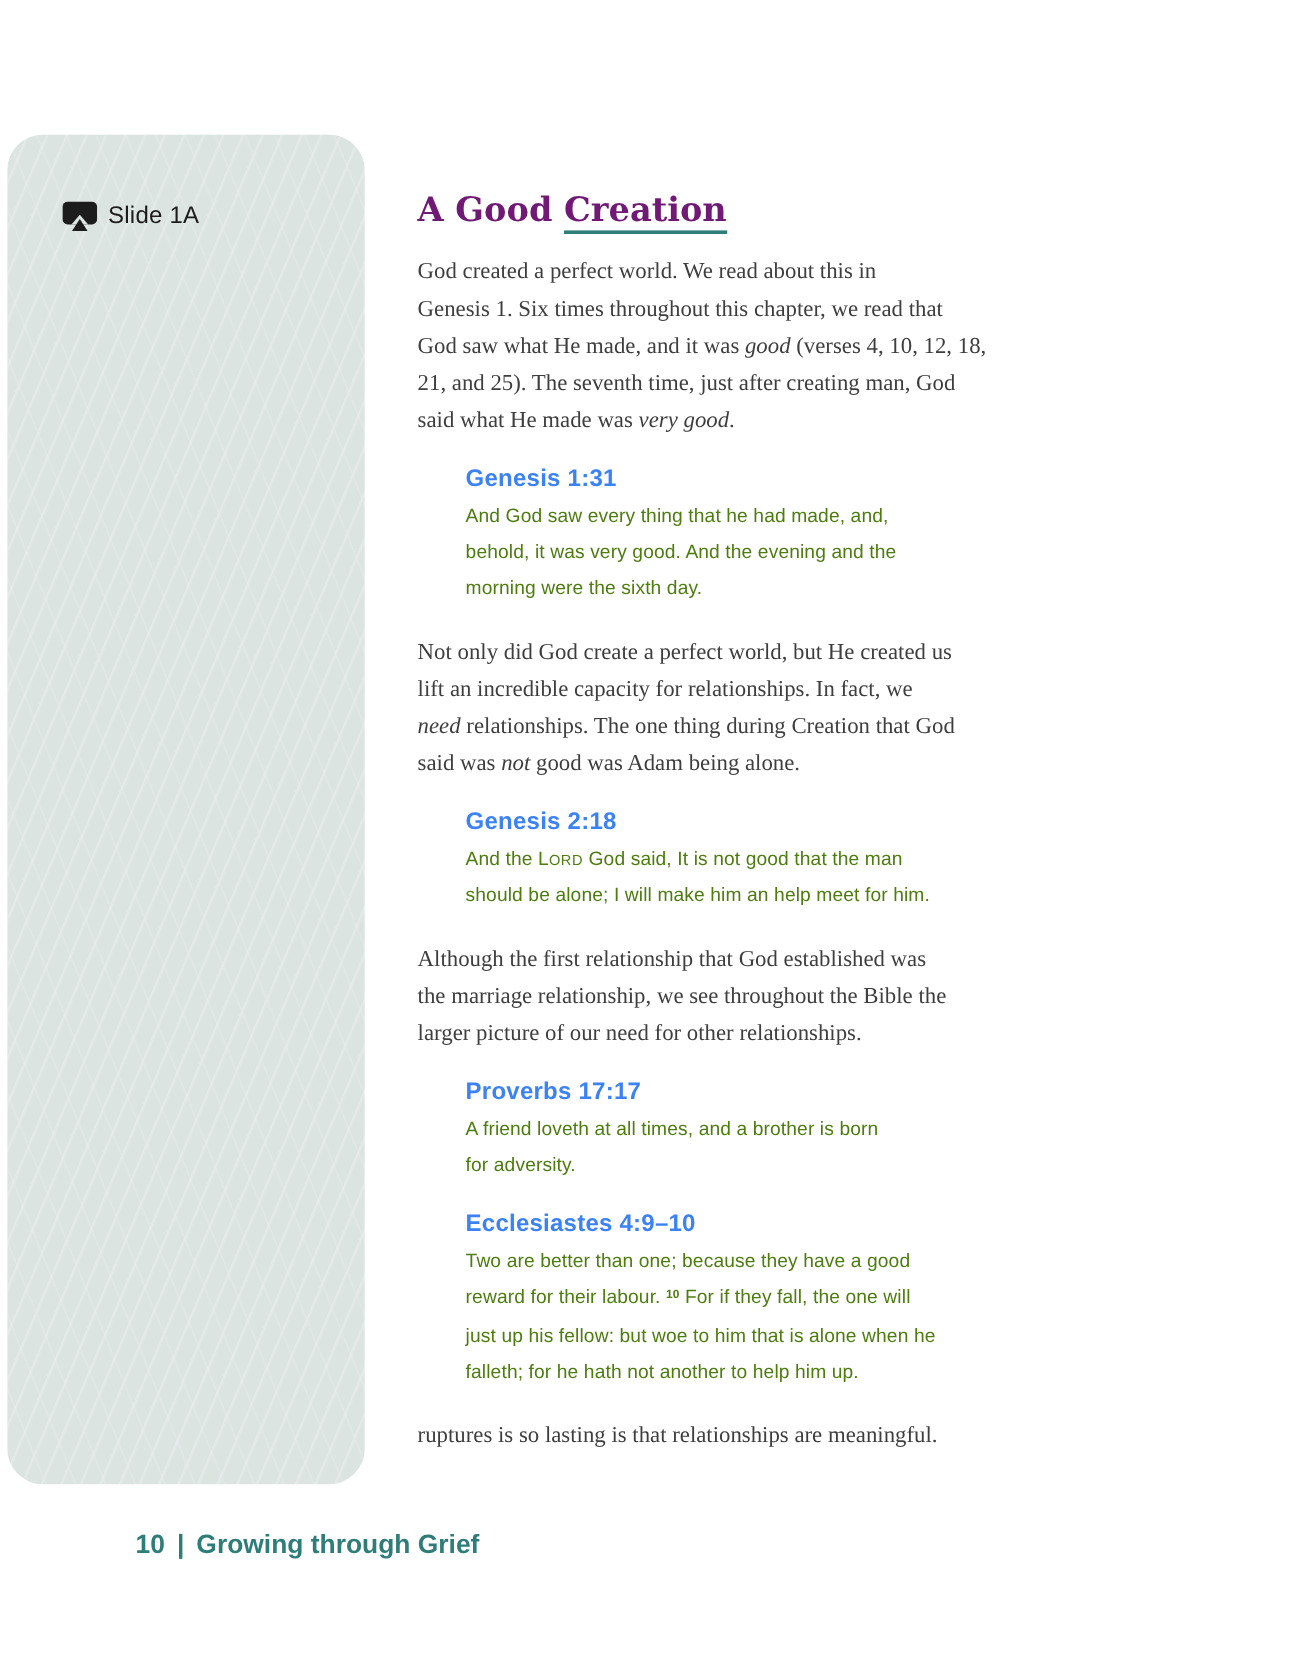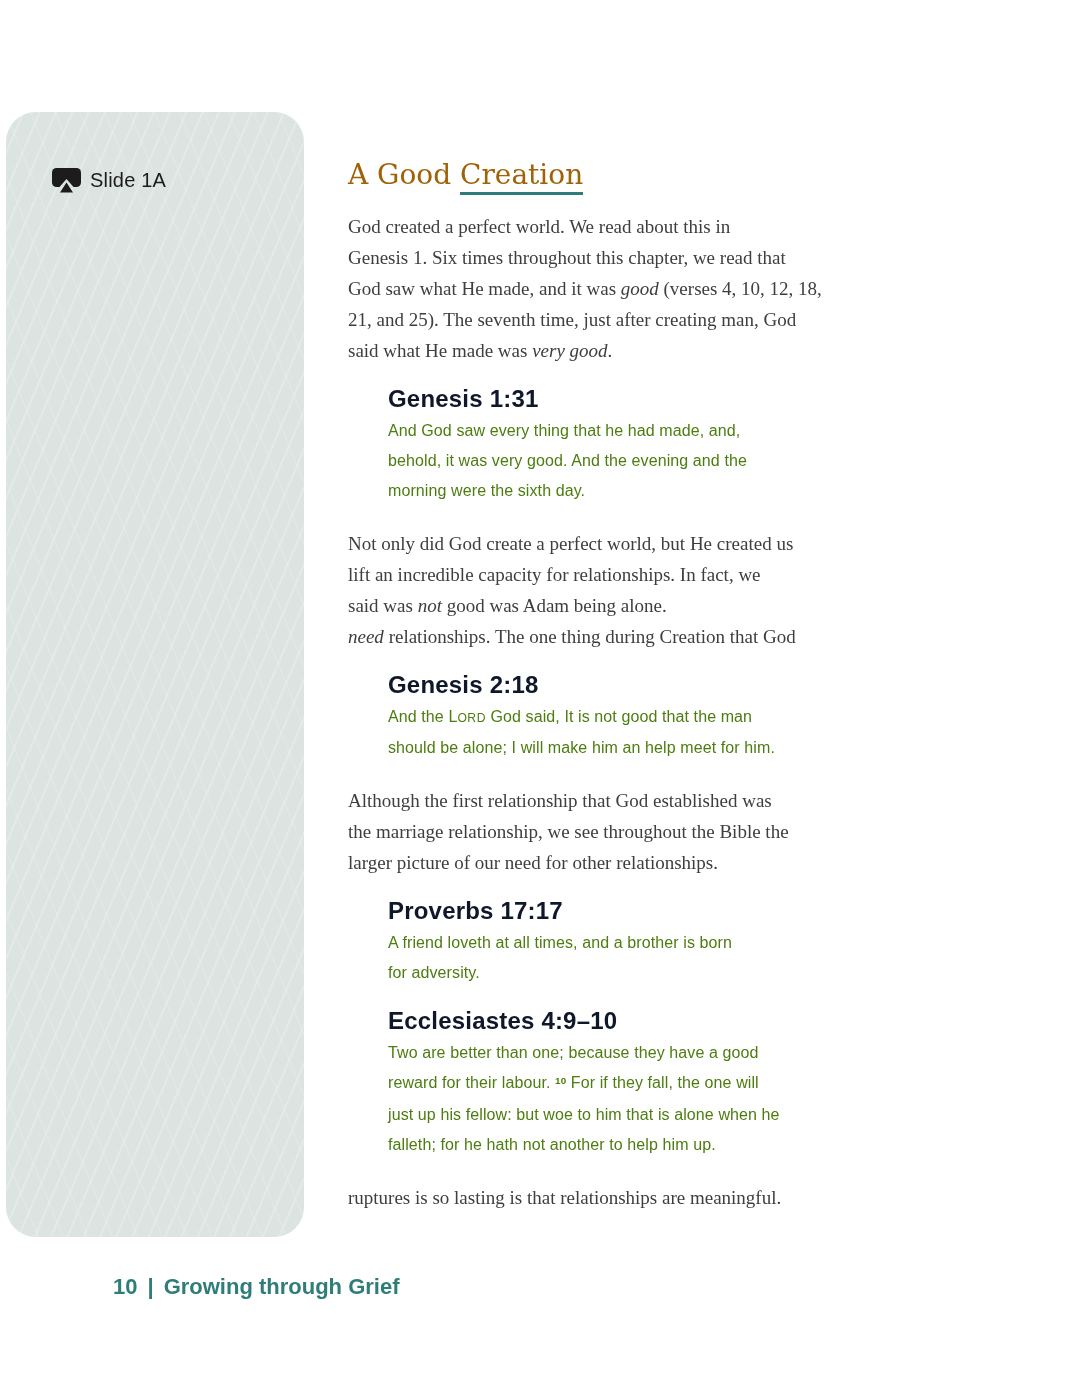--- a/index.html
+++ b/index.html
@@ -32,42 +32,42 @@
     font-family:"Liberation Sans", sans-serif;
     font-weight:400;font-size:20px;color:#1c1c1c;
     letter-spacing:0.2px;
   }
   .content{
     position:absolute;left:348px;top:160px;width:660px;
   }
   h1.heading{
     margin:0 0 21px 0;
     font-family:"DejaVu Serif", serif;
-    font-weight:400;font-size:28px;line-height:30px;
-    color:#a16207;
+    font-weight:700;font-size:28px;line-height:30px;
+    color:#701a75;
   }
   h1.heading .u{
     border-bottom:3px solid #2e7d79;
     padding-bottom:1px;
   }
   p.body{
     margin:0 0 22px 0;
     font-size:19px;line-height:31px;
     color:#3e3e3e;
   }
   p.body em{font-style:italic;}
   .ln{display:block;}
   .verse{
     margin:0 0 22px 40px;
   }
   .vref{
     margin:0 0 6px 0;
     font-family:"Liberation Sans", sans-serif;
-    font-weight:700;font-size:24px;line-height:22px;
-    color:#0f172a;letter-spacing:0.2px;
+    font-weight:700;font-size:20px;line-height:22px;
+    color:#3b82f6;letter-spacing:0.2px;
   }
   .vtext{
     margin:0;
     font-family:"Liberation Sans", sans-serif;
     font-size:16px;line-height:30px;
     color:#4d7c0f;letter-spacing:0.1px;
   }
   .sc{font-size:0.76em;letter-spacing:0.5px;}
   .sup{
     font-weight:700;font-size:0.62em;
@@ -115,22 +115,22 @@
       <p class="vtext">
         <span class="ln">And God saw every thing that he had made, and,</span>
         <span class="ln">behold, it was very good. And the evening and the</span>
         <span class="ln">morning were the sixth day.</span>
       </p>
     </section>
 
     <p class="body">
       <span class="ln">Not only did God create a perfect world, but He created us</span>
       <span class="ln">lift an incredible capacity for relationships. In fact, we</span>
+      <span class="ln"><em>need</em><span> relationships. The one thing during Creation that God</span></span>
       <span class="ln"><span>said was </span><em>not</em><span> good was Adam being alone.</span></span>
-      <span class="ln"><em>need</em><span> relationships. The one thing during Creation that God</span></span>
     </p>
 
     <section class="verse">
       <h2 class="vref">Genesis 2:18</h2>
       <p class="vtext">
         <span class="ln"><span>And the L</span><span class="sc">ORD</span><span> God said, It is not good that the man</span></span>
         <span class="ln">should be alone; I will make him an help meet for him.</span>
       </p>
     </section>
 

